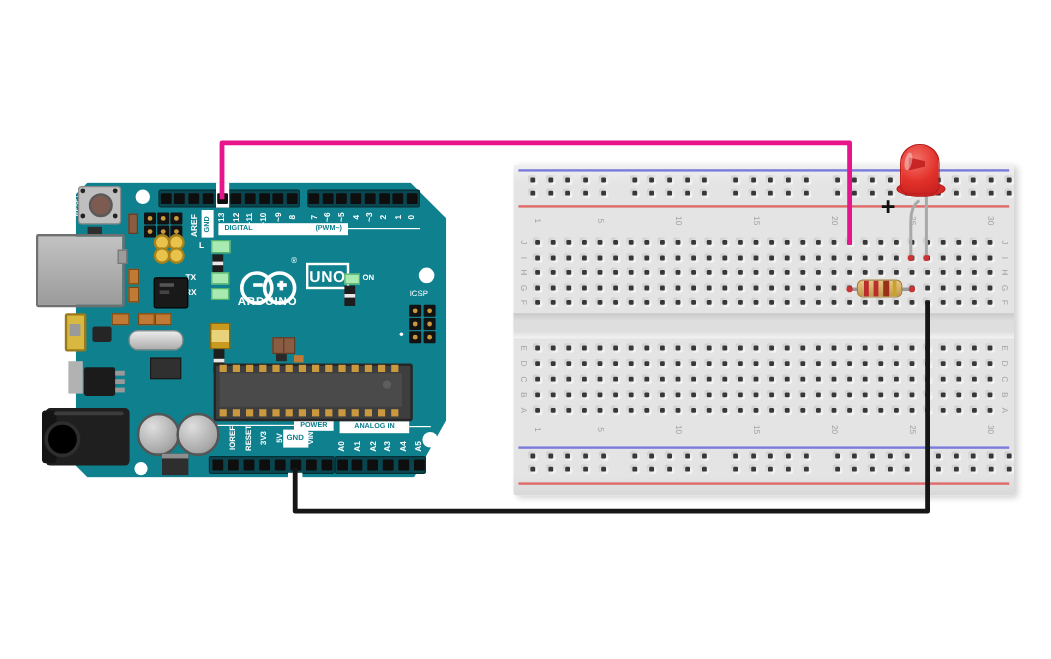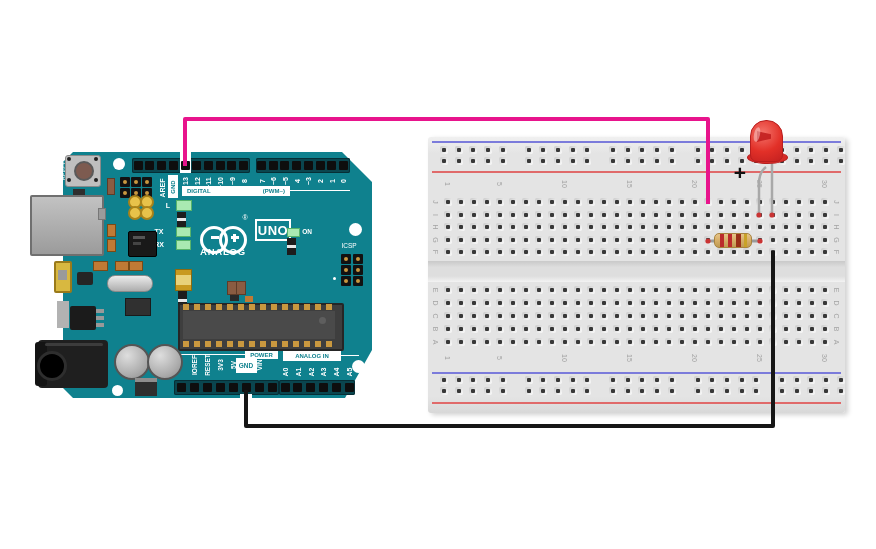--- a/index.html
+++ b/index.html
@@ -502,21 +502,21 @@
     <div class="t" id="reset-t">RESET</div>
     <div class="t" id="l-t">L</div>
     <div class="t" id="tx-t">TX</div>
     <div class="t" id="rx-t">RX</div>
     <div class="logo-ring" style="left:137px;top:74px;"></div>
     <div class="logo-ring" style="left:156px;top:74px;"></div>
     <div class="logo-bar" style="left:148px;top:84px;width:8px;height:2.6px;"></div>
     <div class="logo-bar" style="left:167.5px;top:84.2px;width:8px;height:2.6px;"></div>
     <div class="logo-bar" style="left:170.2px;top:81.5px;width:2.6px;height:8px;"></div>
     <div class="t" id="reg-t">®</div>
-    <div class="t" id="arduino-t">ANALOG</div>
+    <div class="t" id="arduino-t">ARDUINO</div>
     <div id="uno-box">UNO</div>
     <div class="t" id="on-t">ON</div>
     <div class="t" id="icsp-t">ICSP</div>
     <div class="wbox" id="digital-box">
       <span>DIGITAL</span>
       <span>(PWM~)</span>
     </div>
     <div class="wline" style="left:227px;top:38px;width:60px;"></div>
     <div class="wbox" id="power-box">POWER</div>
     <div class="wline" style="left:117px;top:202px;width:65px;"></div>

